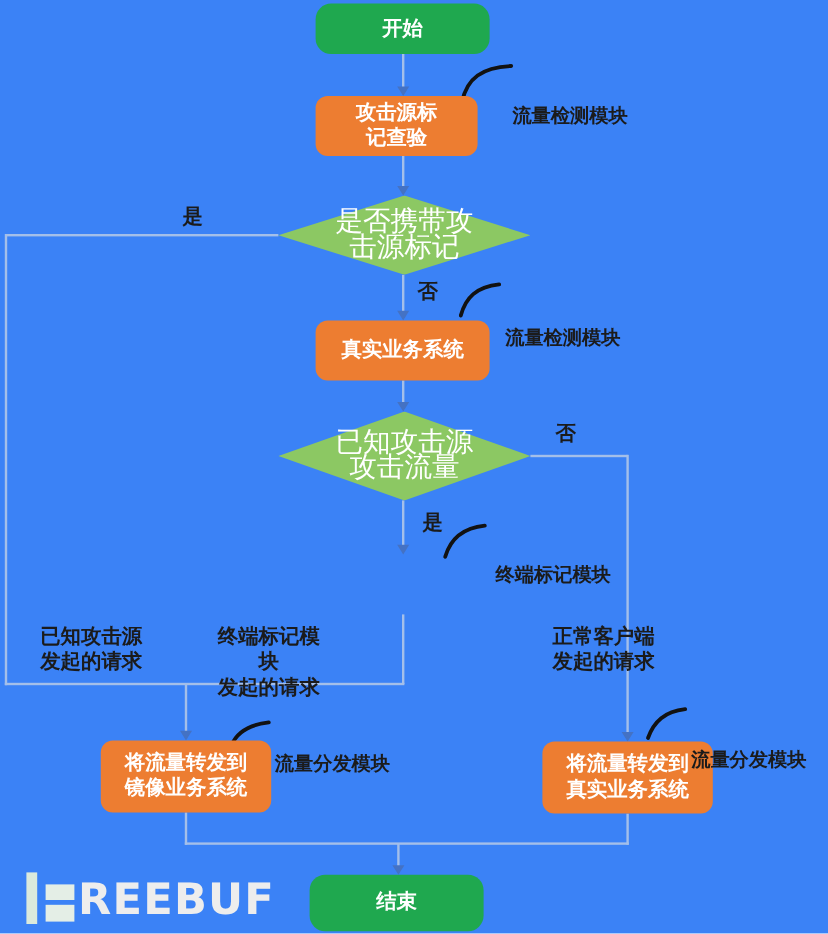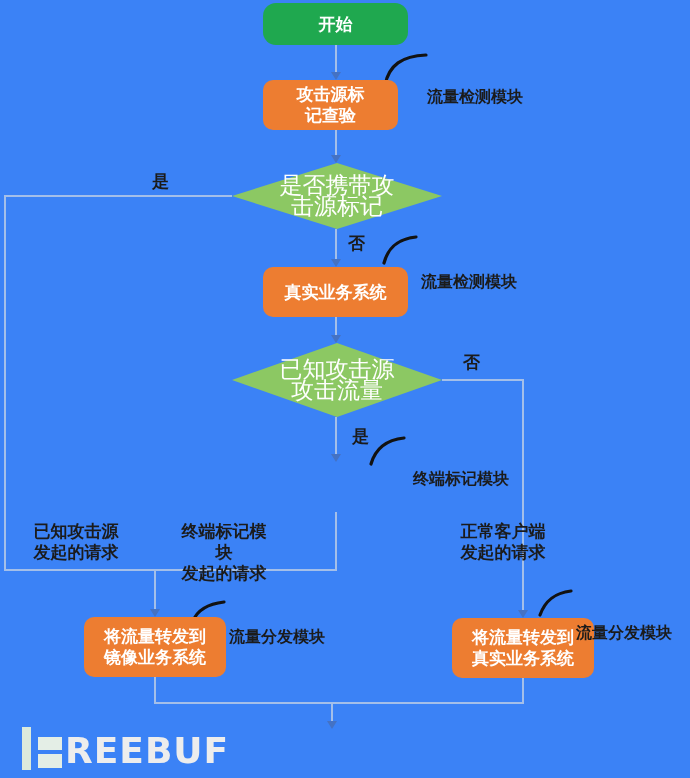--- a/index.html
+++ b/index.html
@@ -122,20 +122,21 @@
 攻击流量</div>
   </div>
 
 
   <div class="node process" style="left:84px;top:617px;width:142px;height:60px">将流量转发到
 镜像业务系统</div>
 
   <div class="node process" style="left:452px;top:618px;width:142px;height:60px">将流量转发到
 真实业务系统</div>
 
+  <div class="node terminal" style="left:258px;top:729px;width:145px;height:47px">结束</div>
 
   <div class="edge-label" style="left:152px;top:171px">是</div>
   <div class="edge-label" style="left:348px;top:233px">否</div>
   <div class="edge-label" style="left:463px;top:352px">否</div>
   <div class="edge-label" style="left:352px;top:426px">是</div>
 
   <div class="annotation" style="left:427px;top:47px">流量检测模块</div>
   <div class="annotation" style="left:421px;top:232px">流量检测模块</div>
   <div class="annotation" style="left:413px;top:429px">终端标记模块</div>
   <div class="annotation" style="left:229px;top:587px">流量分发模块</div>

